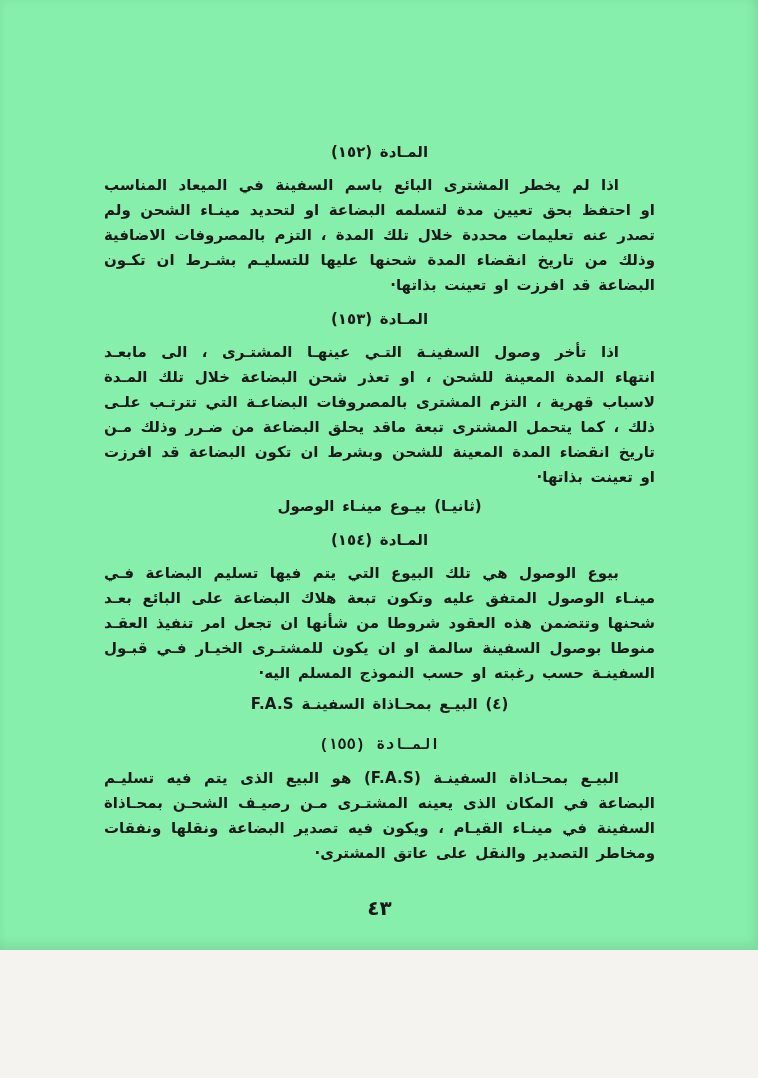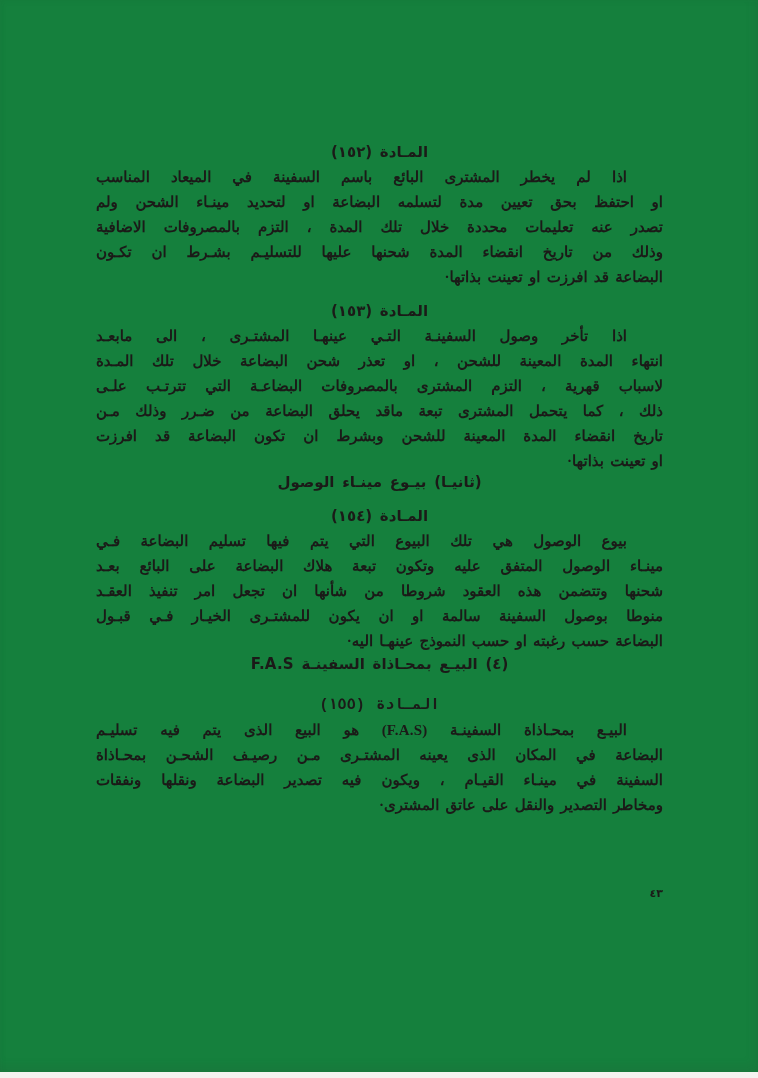--- a/index.html
+++ b/index.html
@@ -8,62 +8,63 @@
     width: 758px;
     height: 1078px;
     background: #f4f3f0;
     font-family: "DejaVu Sans", sans-serif;
     overflow: hidden;
   }
   .scan-page {
     position: absolute;
     top: 0; left: 0;
     width: 758px;
-    height: 1072px;
-    background: #15803d;
+    height: 950px;
+    background: #86efac;
     box-shadow: inset -4px -6px 10px rgba(60,60,55,0.10), inset 2px 2px 6px rgba(60,60,55,0.03);
   }
   .content {
     position: absolute;
     top: 0;
     left: 96px;
     width: 567px;
     padding-top: 140px;
     direction: rtl;
     color: #1b1a18;
     font-weight: bold;
     font-size: 15px;
     letter-spacing: 0.2px;
     word-spacing: 2.5px;
   }
   .heading {
     line-height: 25px;
     text-align: center;
     white-space: nowrap;
   }
-  .article-body { margin: 0; font-family: Liberation Serif, serif; }
+  .article-body { margin: 8px; }
   .line {
     line-height: 25px;
     text-align: justify;
     text-align-last: justify;
     height: 25px;
     overflow: hidden;
   }
   .line.first { padding-right: 36px; }
   .line.last {
     text-align-last: right;
   }
   .h-153 { margin-top: 9px; }
   .sec-arrival { margin-top: -4px; }
   .h-154 { margin-top: 9px; }
   .sec-fas { margin-top: -2px; }
   .h-155 { margin-top: 16px; font-family: Liberation Mono, monospace; }
   .page-number {
-    margin-top: 66px;
-    font-size: 11px;
+    margin-top: 32px;
+    text-align: center;
+    font-size: 20px;
     line-height: 20px;
     letter-spacing: 4px;
   }
 </style>
 </head>
 <body>
 
 <div class="scan-page">
   <div class="content">
 
@@ -87,21 +88,21 @@
     </div>
 
     <div class="heading sec-arrival">(ثانيـا) بيـوع مينـاء الوصول</div>
 
     <div class="heading h-154">المـادة (١٥٤)</div>
     <div class="article-body">
       <div class="line first">بيوع الوصول هي تلك البيوع التي يتم فيها تسليم البضاعة فـي</div>
       <div class="line">مينـاء الوصول المتفق عليه وتكون تبعة هلاك البضاعة على البائع بعـد</div>
       <div class="line">شحنها وتتضمن هذه العقود شروطا من شأنها ان تجعل امر تنفيذ العقـد</div>
       <div class="line">منوطا بوصول السفينة سالمة او ان يكون للمشتـرى الخيـار فـي قبـول</div>
-      <div class="line last">البضاعة حسب رغبته او حسب النموذج عينهـا اليه·</div>
+      <div class="line last">السفينـة حسب رغبته او حسب النموذج المسلم اليه·</div>
     </div>
 
     <div class="heading sec-fas">(٤) البيـع بمحـاذاة السفينـة F.A.S</div>
 
     <div class="heading h-155">المـادة (١٥٥)</div>
     <div class="article-body">
       <div class="line first">البيـع بمحـاذاة السفينـة (F.A.S) هو البيع الذى يتم فيه تسليـم</div>
       <div class="line">البضاعة في المكان الذى يعينه المشتـرى مـن رصيـف الشحـن بمحـاذاة</div>
       <div class="line">السفينة في مينـاء القيـام ، ويكون فيه تصدير البضاعة ونقلها ونفقات</div>
       <div class="line last">ومخاطر التصدير والنقل على عاتق المشترى·</div>

